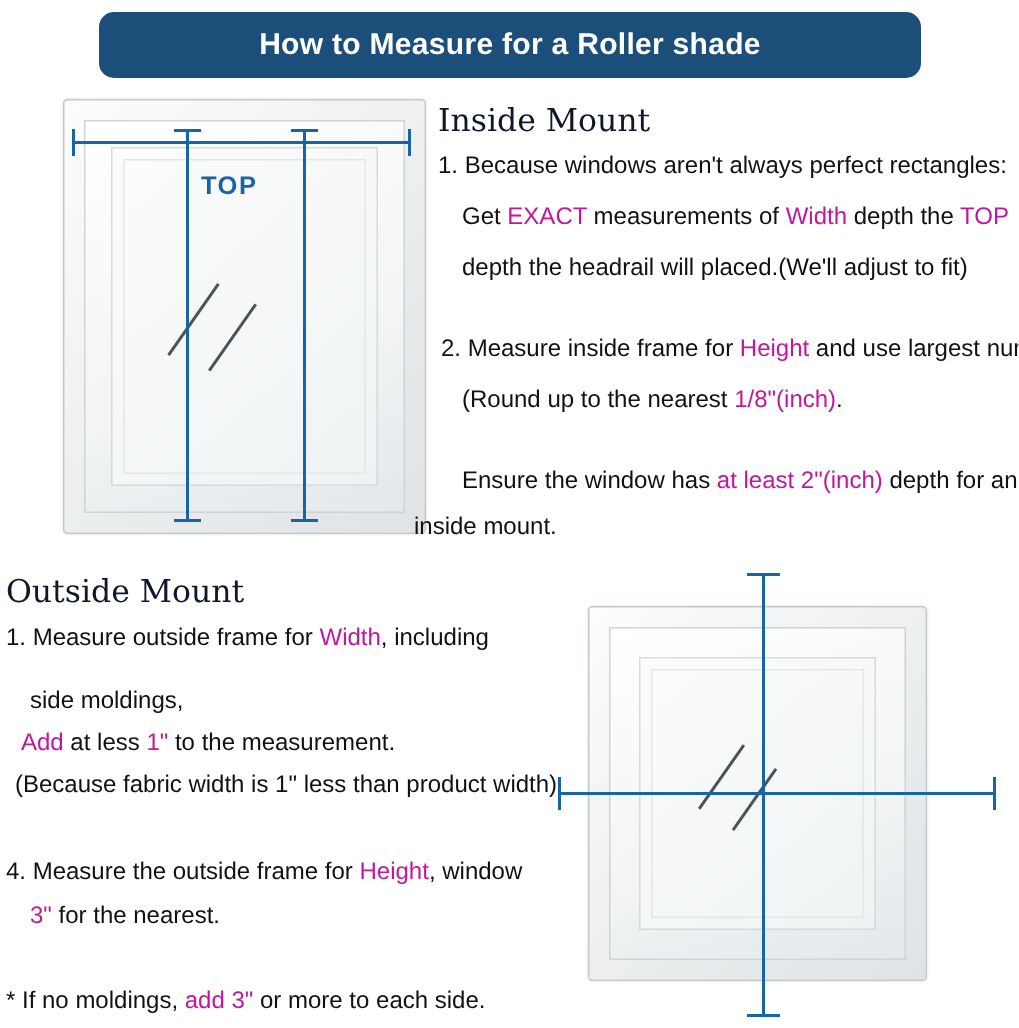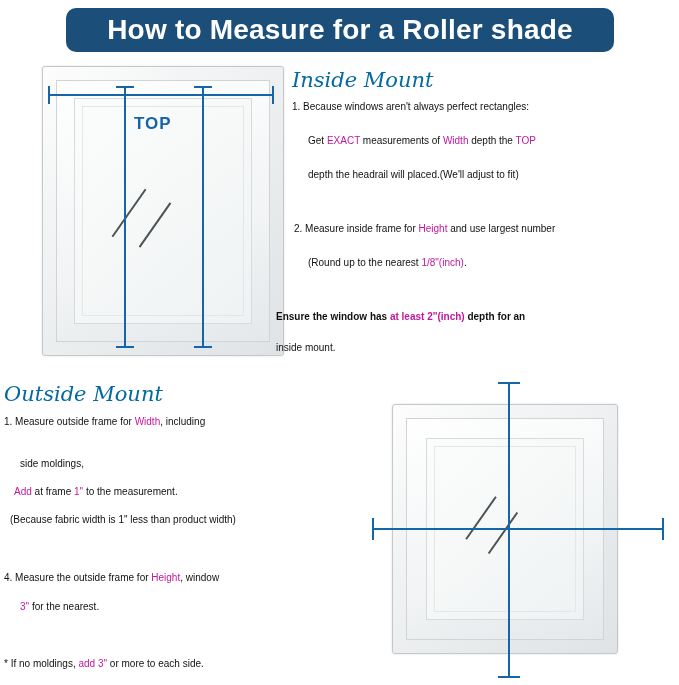--- a/index.html
+++ b/index.html
@@ -24,56 +24,55 @@
     width: 548px;
     height: 44px;
     background: #1b4f79;
     border-radius: 10px;
     display: flex;
     align-items: center;
     justify-content: center;
   }
   #title-banner .title-text {
     color: #ffffff;
-    font-size: 28px;
+    font-size: 20px;
     font-weight: bold;
     letter-spacing: 0.2px;
     white-space: nowrap;
   }
 
   
   .section-heading {
     position: absolute;
     font-family: "DejaVu Serif", serif;
-    font-style: italic;
-    color: #0369a1;
+    color: #0f172a;
     font-size: 21px;
     white-space: nowrap;
   }
   #inside-mount-heading { left: 292px; top: 68px; }
   #outside-mount-heading { left: 4px; top: 382px; }
 
   
   .body-line {
     position: absolute;
-    font-size: 10px;
+    font-size: 16px;
     color: #111111;
     white-space: nowrap;
     line-height: 1.25;
     text-align: right;
   }
   .hl-magenta { color: #c0179e; }
 
   
   #im-l1 { left: 292px; top: 101px; }
   #im-l2 { left: 308px; top: 135px; }
   #im-l3 { left: 308px; top: 169px; }
   #im-l4 { left: 294px; top: 223px; }
   #im-l5 { left: 308px; top: 257px; }
-  #im-l6 { left: 276px; top: 311px; font-weight: bold; }
+  #im-l6 { left: 308px; top: 311px; }
   #im-l7 { left: 276px; top: 342px; }
 
   
   #om-l1 { left: 4px; top: 416px; }
   #om-l2 { left: 20px; top: 458px; }
   #om-l3 { left: 14px; top: 486px; }
   #om-l4 { left: 10px; top: 514px; }
   #om-l5 { left: 4px; top: 572px; }
   #om-l6 { left: 20px; top: 601px; }
   #om-l7 { left: 4px; top: 658px; }
@@ -181,21 +180,21 @@
 <div id="im-l3" class="body-line"><span>depth the headrail will placed.(We'll adjust to fit)</span></div>
 <div id="im-l4" class="body-line"><span>2. Measure inside frame for </span><span class="hl-magenta">Height</span><span> and use largest number</span></div>
 <div id="im-l5" class="body-line"><span>(Round up to the nearest </span><span class="hl-magenta">1/8"(inch)</span><span>.</span></div>
 <div id="im-l6" class="body-line"><span>Ensure the window has </span><span class="hl-magenta">at least 2"(inch)</span><span> depth for an</span></div>
 <div id="im-l7" class="body-line"><span>inside mount.</span></div>
 
 <div id="outside-mount-heading" class="section-heading">Outside Mount</div>
 
 <div id="om-l1" class="body-line"><span>1. Measure outside frame for </span><span class="hl-magenta">Width</span><span>, including</span></div>
 <div id="om-l2" class="body-line"><span>side moldings,</span></div>
-<div id="om-l3" class="body-line"><span class="hl-magenta">Add</span><span> at frame </span><span class="hl-magenta">1"</span><span> to the measurement.</span></div>
+<div id="om-l3" class="body-line"><span class="hl-magenta">Add</span><span> at less </span><span class="hl-magenta">1"</span><span> to the measurement.</span></div>
 <div id="om-l4" class="body-line"><span>(Because fabric width is 1" less than product width)</span></div>
 <div id="om-l5" class="body-line"><span>4. Measure the outside frame for </span><span class="hl-magenta">Height</span><span>, window</span></div>
 <div id="om-l6" class="body-line"><span class="hl-magenta">3"</span><span>  for the nearest.</span></div>
 <div id="om-l7" class="body-line"><span>* If no moldings, </span><span class="hl-magenta">add 3"</span><span> or more to each side.</span></div>
 
 <div id="figure-outside" class="window-fig">
 
   <div class="win-outer" style="left:20px; top:22px; width:224px; height:248px; border-radius:3px;"></div>
 
   <div class="win-mid" style="left:34px; top:36px; width:196px; height:220px;"></div>

